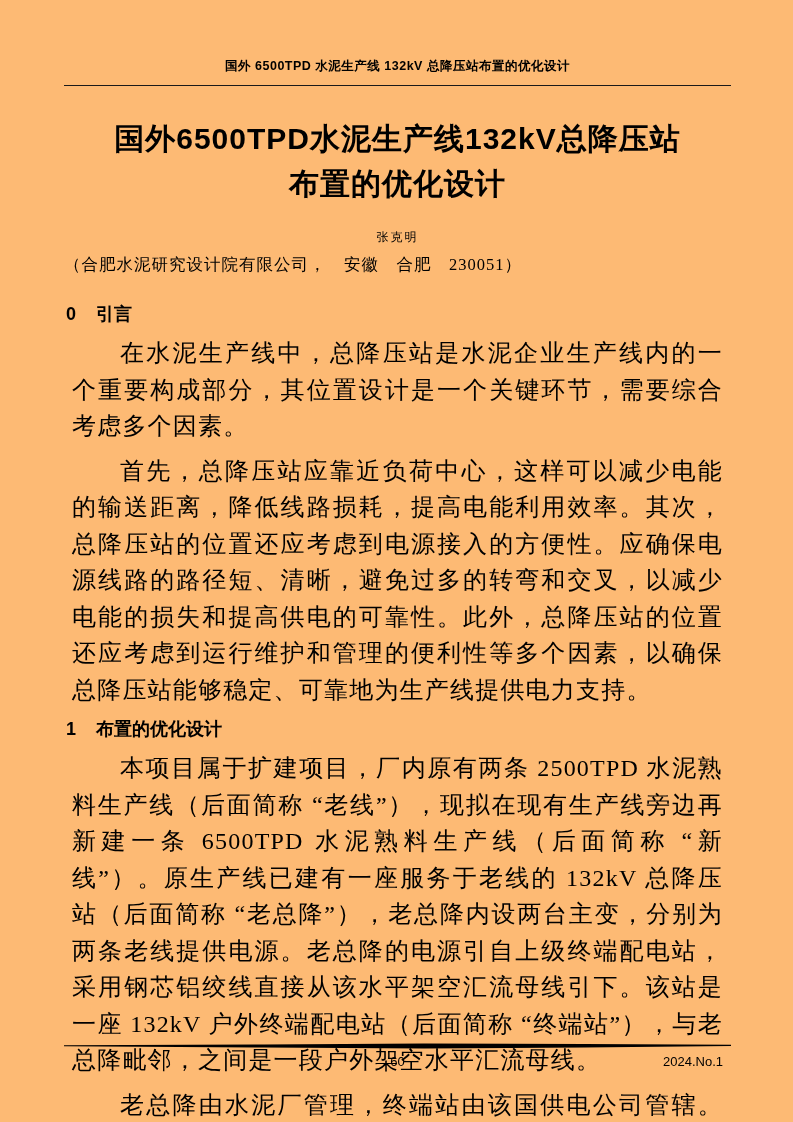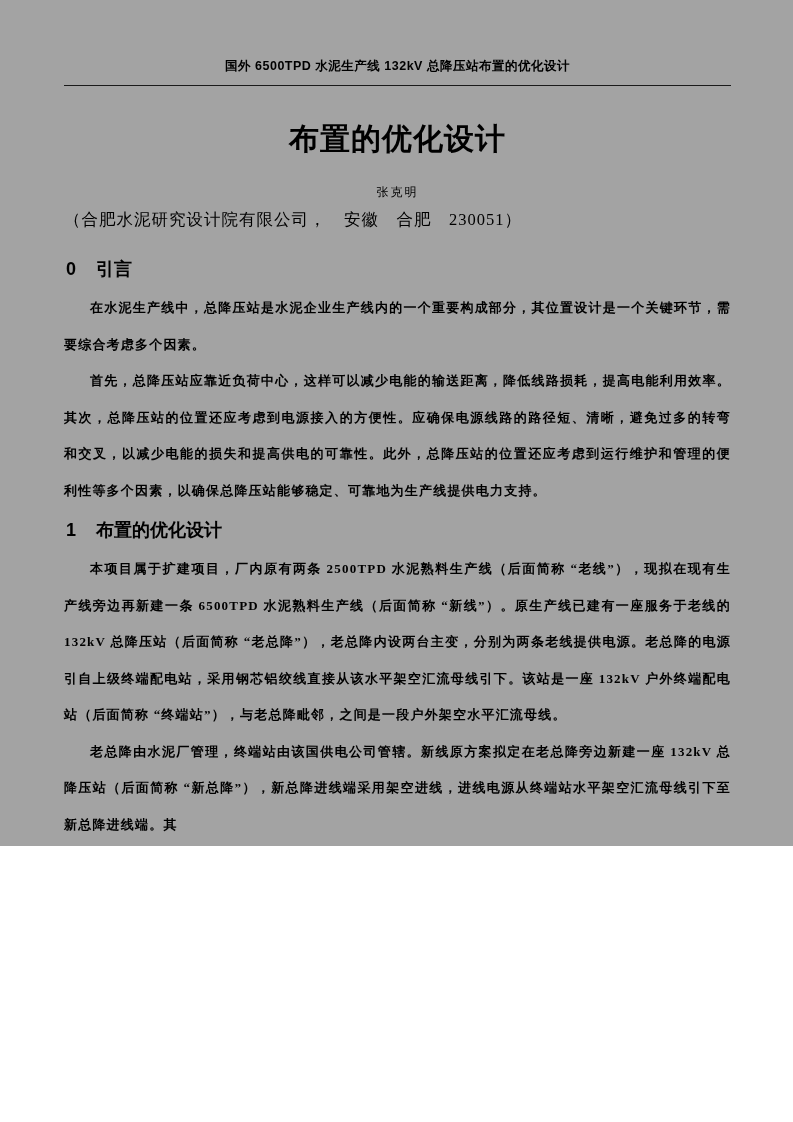--- a/index.html
+++ b/index.html
@@ -3,23 +3,23 @@
 <meta charset="utf-8">
 <style>
   html, body {
     margin: 0;
     padding: 0;
     background: #ffffff;
   }
   .page {
     position: relative;
     width: 793px;
-    height: 846px;
+    height: 1122px;
     margin: 0 auto;
-    background: #a3a3a3;
+    background: #fdba74;
     color: #000000;
     overflow: hidden;
     box-sizing: border-box;
     padding: 56px 62px 0 64px;
     font-family: "Liberation Serif", serif;
   }
   
   .running-header {
     text-align: center;
     font-family: "Liberation Sans", sans-serif;
@@ -63,27 +63,26 @@
     font-weight: bold;
     font-size: 18px;
     line-height: 26px;
     margin: 24px 0 8px 2px;
   }
   .section-heading.second {
     margin-top: 8px;
   }
   
   .para {
-    margin: 0;
-    font-size: 13px;
+    margin: 8px;
+    font-size: 24px;
     line-height: 36.5px;
     letter-spacing: 1.2px;
     text-align: justify;
     text-indent: 2em;
-    font-weight: bold;
   }
   
   .footer-rule {
     position: absolute;
     left: 64px;
     top: 1042px;
     width: 667px;
     height: 8px;
   }
   .footer-row {
@@ -108,20 +107,21 @@
   }
 </style>
 </head>
 <body>
 
 <div class="page">
 
   <div class="running-header">国外 6500TPD 水泥生产线 132kV 总降压站布置的优化设计</div>
 
   <h1 class="article-title">
+    <span style="display:block">国外6500TPD水泥生产线132kV总降压站</span>
     <span style="display:block">布置的优化设计</span>
   </h1>
 
   <div class="author">张克明</div>
 
   <div class="affiliation">（合肥水泥研究设计院有限公司，　安徽　合肥　230051）</div>
 
   <div class="section-heading">
     <span>0</span>
     <span>引言</span>

